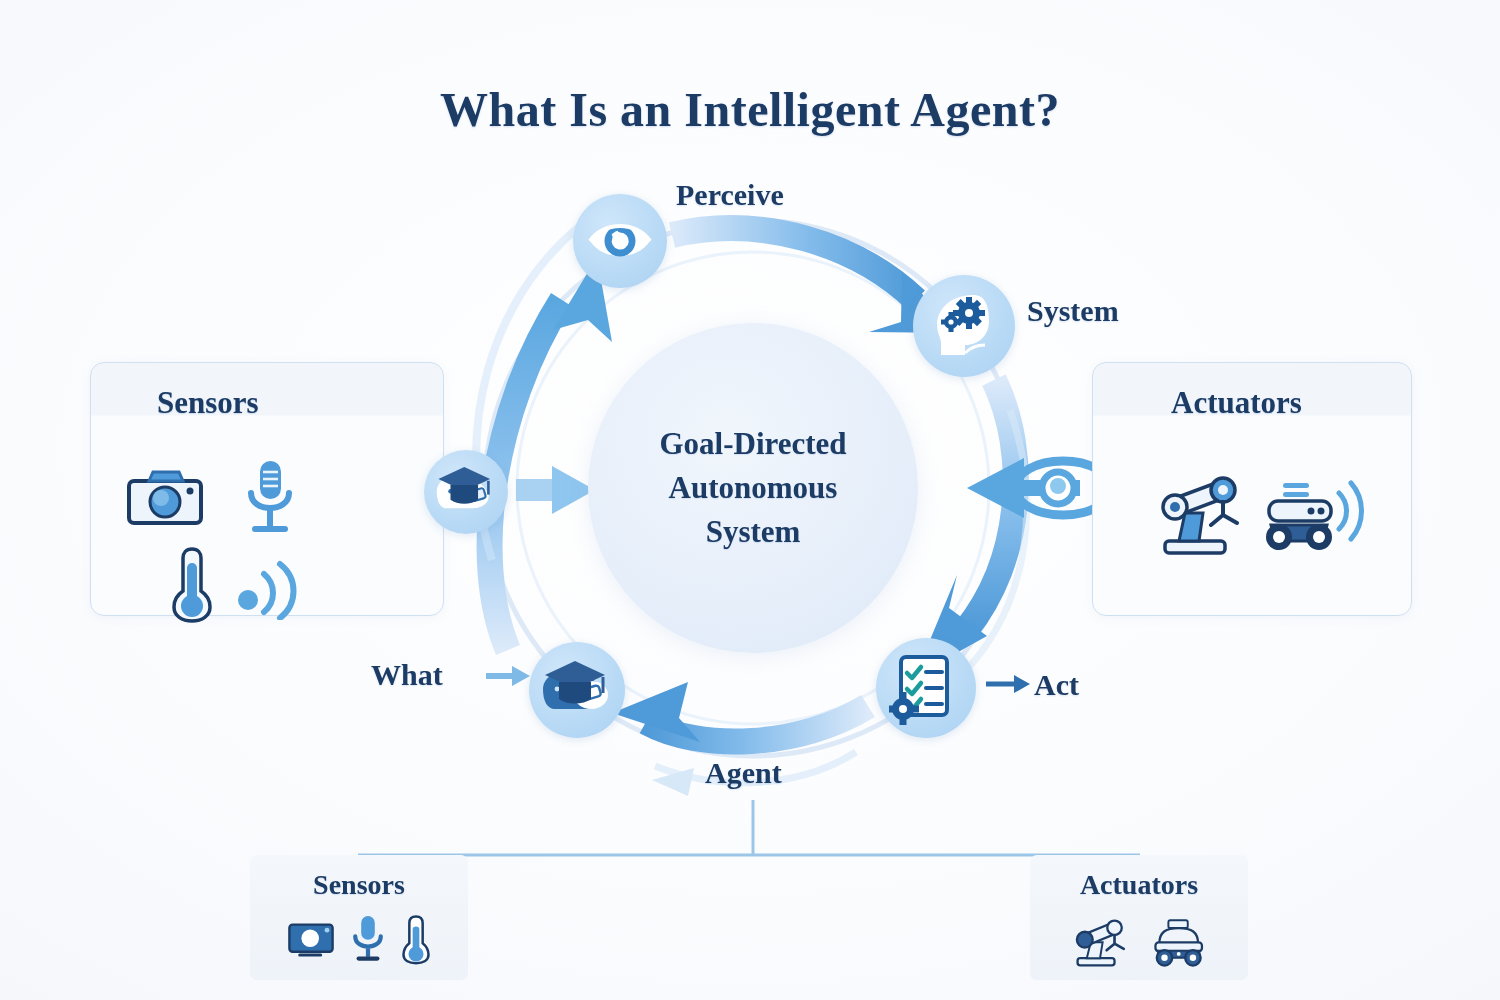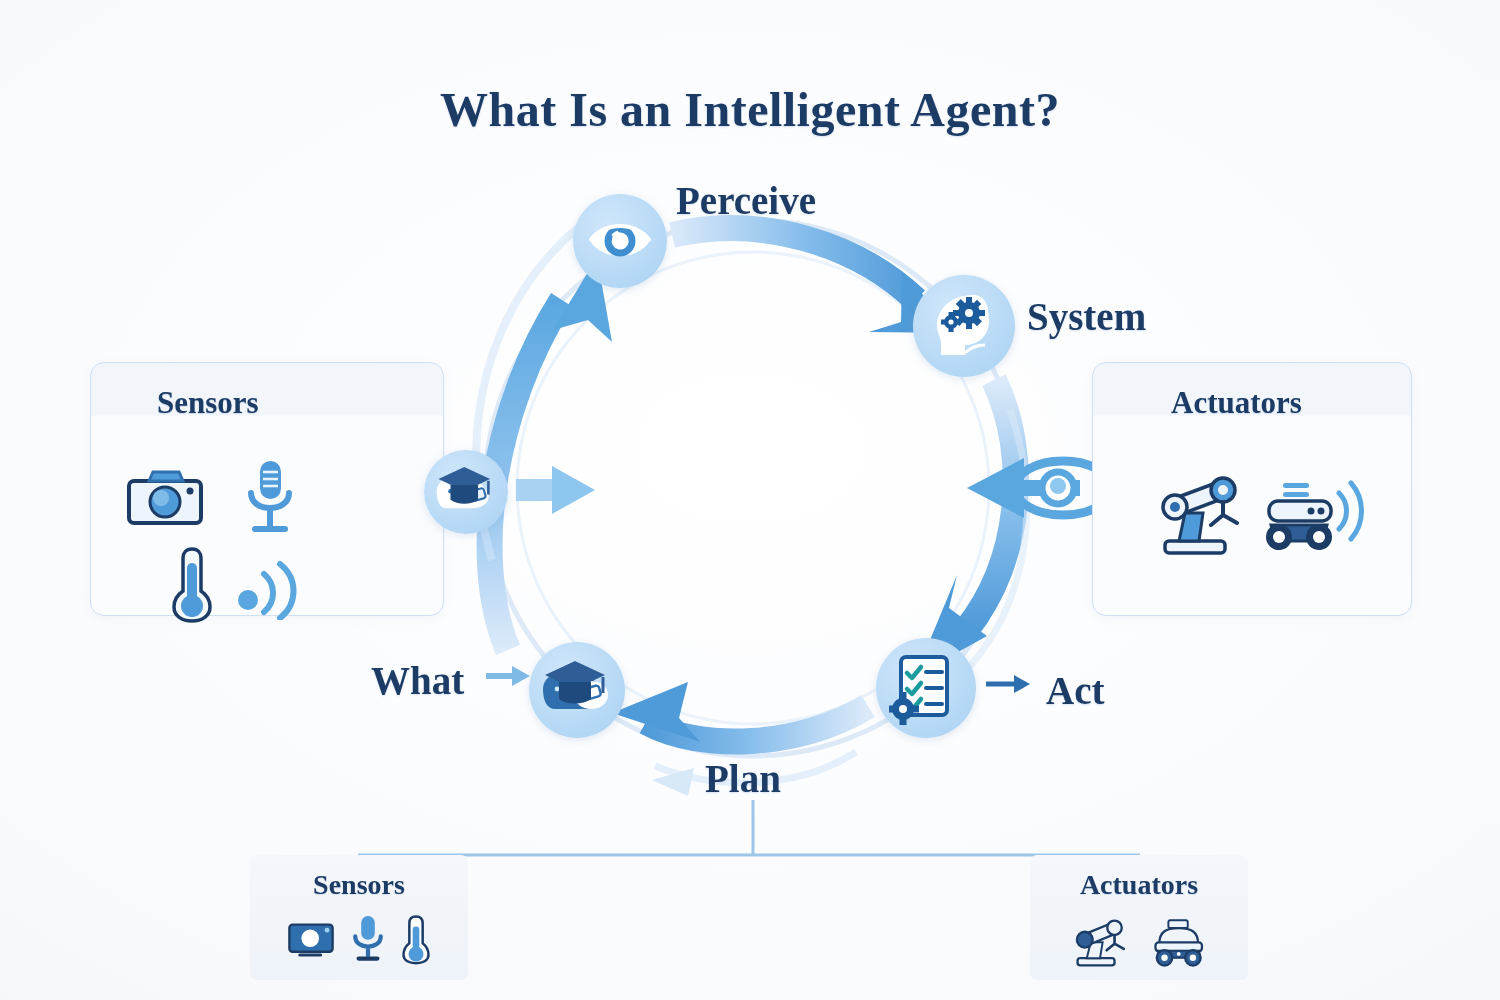--- a/index.html
+++ b/index.html
@@ -111,30 +111,30 @@
     line-height: 1.42;
     text-align: center;
     text-shadow: 0 1px 1px rgba(150,175,210,0.30);
     white-space: pre-line;
   }
 
   
   .stage-label {
     position: absolute;
     font-family: "Liberation Serif", serif;
-    font-size: 39px;
+    font-size: 30px;
     font-weight: bold;
     color: #1c3c66;
     text-shadow: 0 1px 2px rgba(140,170,205,0.32);
     z-index: 8;
     white-space: nowrap;
   }
   #label-perceive { left: 676px; top: 178px; }
   #label-reason   { left: 1027px; top: 294px; }
-  #label-act      { left: 1034px; top: 668px; margin-left: 12px; }
+  #label-act      { left: 1034px; top: 668px; }
   #label-learn    { left: 371px;  top: 658px; }
   #label-plan     { left: 705px;  top: 756px; }
 
   
   .mini-arrow { position: absolute; z-index: 7; }
 
   
   .bottom-box {
     position: absolute;
     background: linear-gradient(180deg, #f4f7fb 0%, #eef3f9 100%);
@@ -319,20 +319,25 @@
         <circle cx="58" cy="74" r="6" fill="#ffffff"></circle>
         <rect x="22" y="20" width="26" height="5" rx="2.5" fill="#5aa7e0"></rect>
         <rect x="22" y="29" width="26" height="5" rx="2.5" fill="#5aa7e0"></rect>
         <path d="M 78 30 C 88 40 88 56 78 66" fill="none" stroke="#5aa7e0" stroke-width="5" stroke-linecap="round"></path>
         <path d="M 90 20 C 104 36 104 60 90 76" fill="none" stroke="#5aa7e0" stroke-width="5" stroke-linecap="round"></path>
       </svg>
 
     </div>
   </div>
 
+  <div id="center-circle">
+    <div id="center-label">Goal-Directed
+Autonomous
+System</div>
+  </div>
 
   <div class="node" id="node-perceive">
     <svg width="66" height="48" viewBox="0 0 66 48">
       <path d="M 3 24 C 16 4 50 4 63 24 C 50 44 16 44 3 24 Z" fill="#ffffff"></path>
       <circle cx="33" cy="24" r="13" fill="none" stroke="#3f8fd0" stroke-width="5"></circle>
       <path d="M 33 13 A 11 11 0 1 1 23 20" fill="none" stroke="#3f8fd0" stroke-width="5" stroke-linecap="round"></path>
       <path d="M 3 24 C 16 4 50 4 63 24" fill="none" stroke="#ffffff" stroke-width="4"></path>
     </svg>
   </div>
 
@@ -406,21 +411,21 @@
       <rect x="42" y="28" width="16" height="12" rx="3" fill="#e6f1fb" stroke="#2f6fad" stroke-width="2.5" transform="rotate(-16 50 34)"></rect>
       <path d="M 4 16 L 34 2 L 64 16 L 34 30 Z" fill="#2f5e96"></path>
       <path d="M 18 23 L 18 40 C 26 46 42 46 50 40 L 50 23" fill="#1e4a7d"></path>
       <line x1="62" y1="18" x2="62" y2="34" stroke="#2f5e96" stroke-width="3"></line>
     </svg>
   </div>
 
   <div class="stage-label" id="label-perceive">Perceive</div>
   <div class="stage-label" id="label-reason">System</div>
   <div class="stage-label" id="label-act">Act</div>
-  <div class="stage-label" id="label-plan">Plan</div>
+  <div class="stage-label" id="label-plan">Agent</div>
   <div class="stage-label" id="label-learn">What</div>
 
   <svg class="mini-arrow" style="left:984px; top:670px;" width="48" height="28" viewBox="0 0 48 28">
     <line x1="2" y1="14" x2="32" y2="14" stroke="#2f6fad" stroke-width="5"></line>
     <path d="M 46 14 L 30 5 L 30 23 Z" fill="#2f6fad"></path>
   </svg>
   <svg class="mini-arrow" style="left:484px; top:662px;" width="48" height="28" viewBox="0 0 48 28">
     <line x1="2" y1="14" x2="30" y2="14" stroke="#7fb9e6" stroke-width="6"></line>
     <path d="M 46 14 L 28 4 L 28 24 Z" fill="#7fb9e6"></path>
   </svg>

